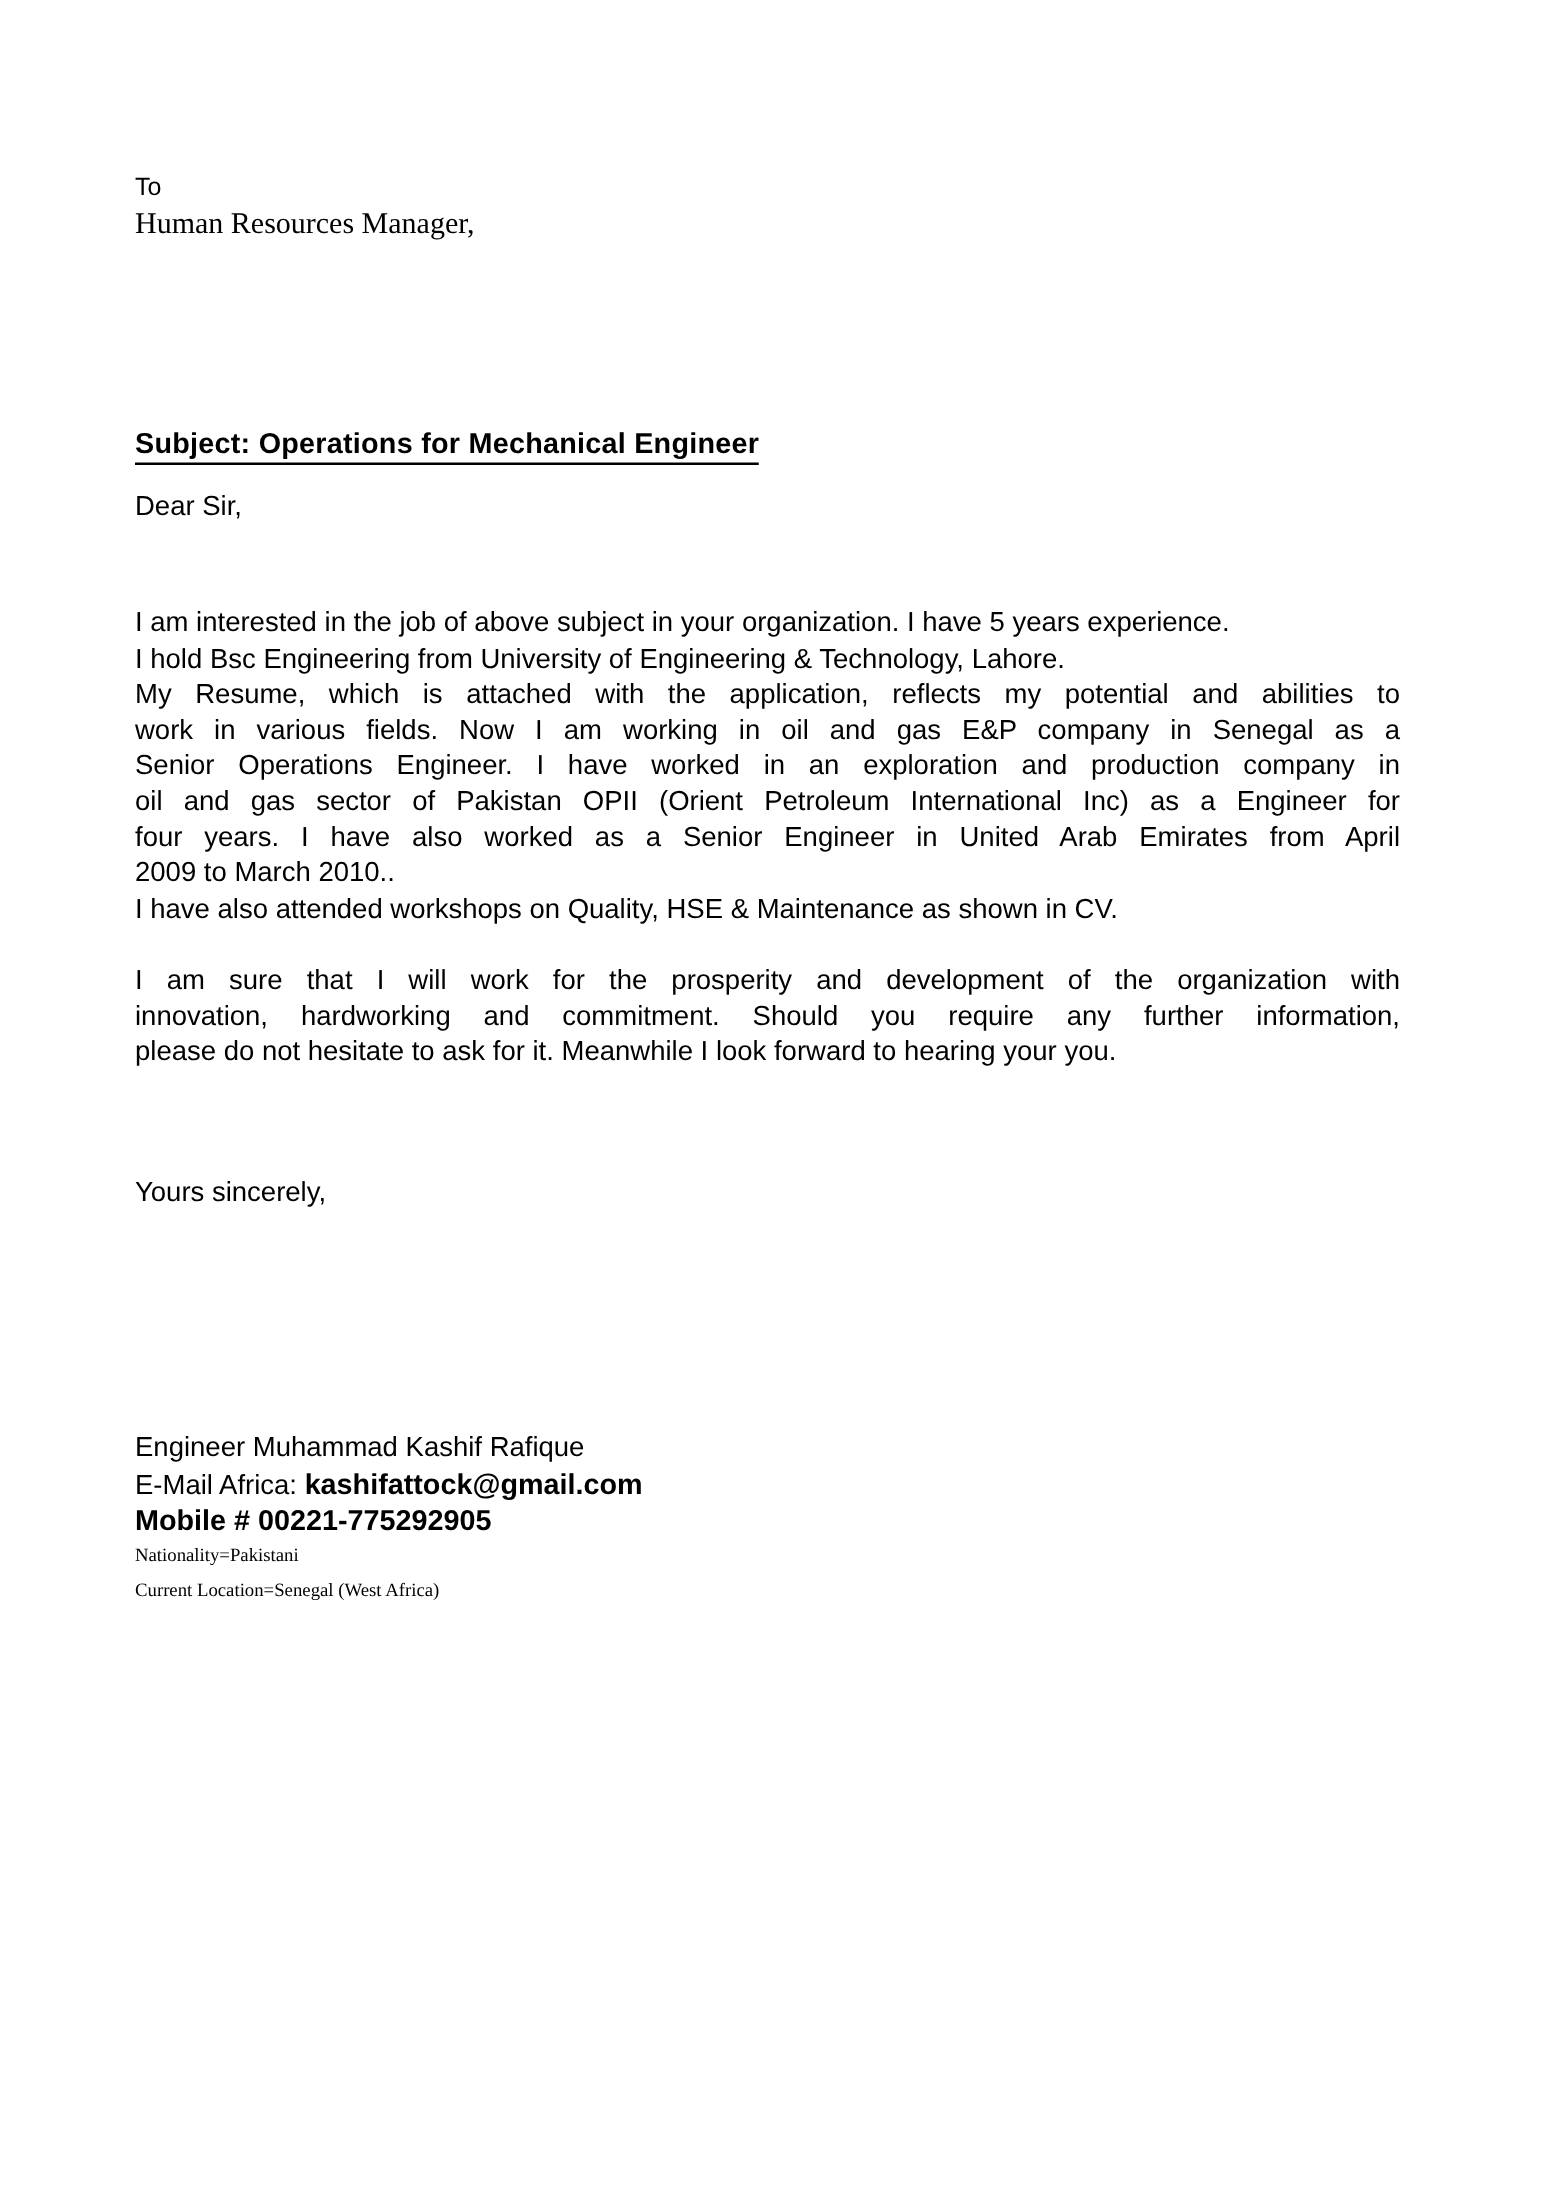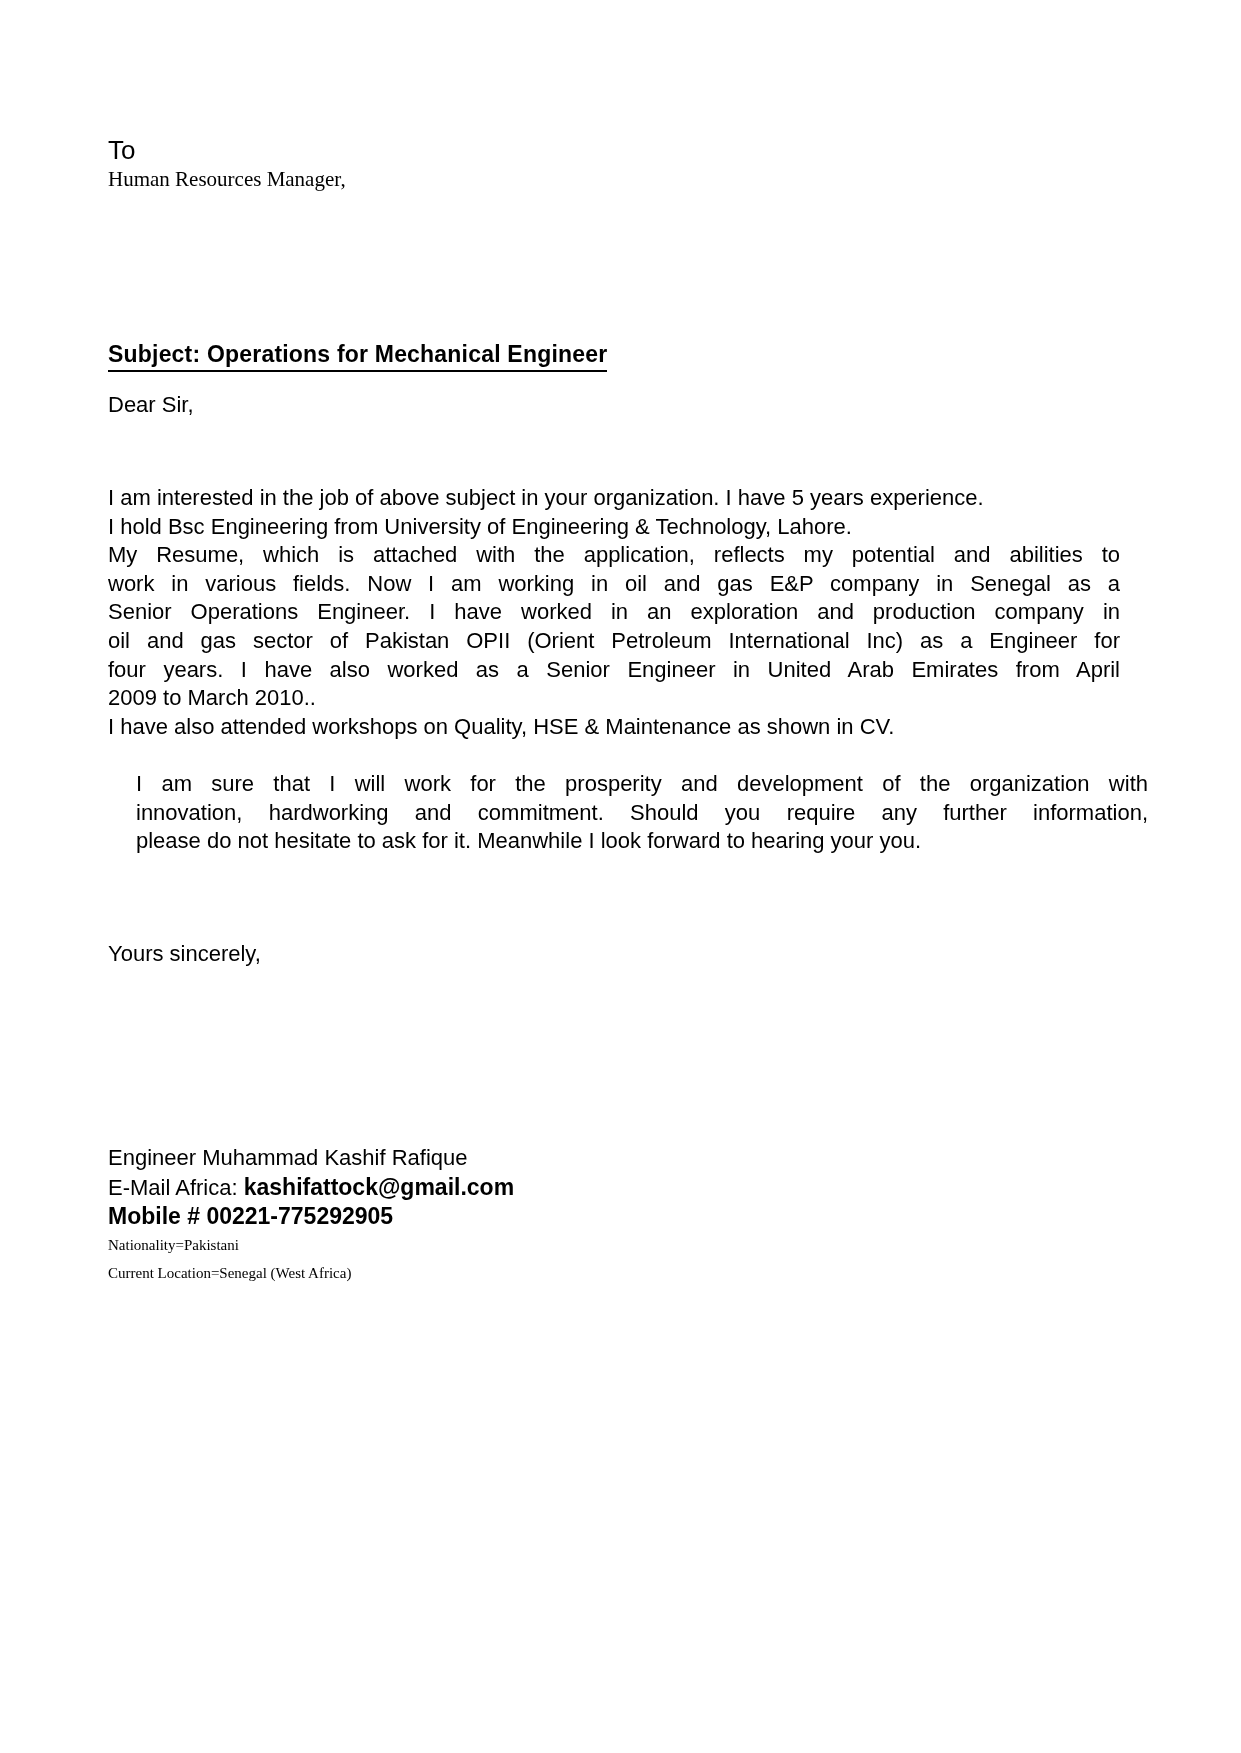--- a/index.html
+++ b/index.html
@@ -13,27 +13,27 @@
     height: 1753px;
     background: #ffffff;
     color: #000000;
     overflow: hidden;
   }
   .abs { position: absolute; left: 108px; width: 1012px; }
 
   
   .to-line {
     font-family: "Liberation Sans", sans-serif;
-    font-size: 26px;
+    font-size: 20px;
     line-height: 28px;
   }
   
   .recipient-name {
     font-family: "Liberation Serif", serif;
-    font-size: 21px;
+    font-size: 24px;
     line-height: 30px;
   }
   
   .subject {
     font-family: "Liberation Sans", sans-serif;
     font-size: 23px;
     font-weight: bold;
     letter-spacing: 0.2px;
   }
   .subject .u {
@@ -91,21 +91,21 @@
     <div class="line">I hold Bsc Engineering from University of Engineering &amp; Technology, Lahore.</div>
     <div class="line just">My Resume, which is attached with the application, reflects my potential and abilities to</div>
     <div class="line just">work in various fields. Now I am working in oil and gas E&amp;P company in Senegal as a</div>
     <div class="line just">Senior Operations Engineer. I have worked in an exploration and production company in</div>
     <div class="line just">oil and gas sector of Pakistan OPII (Orient Petroleum International Inc) as a Engineer for</div>
     <div class="line just">four years. I have also worked as a Senior Engineer in United Arab Emirates from April</div>
     <div class="line">2009 to March 2010..</div>
     <div class="line">I have also attended workshops on Quality, HSE &amp; Maintenance as shown in CV.</div>
   </div>
 
-  <div class="abs body-text" style="top: 770px; margin-left: 28px;">
+  <div class="abs body-text" style="top: 770px;">
     <div class="line just">I am sure that I will work for the prosperity and development of the organization with</div>
     <div class="line just">innovation, hardworking and commitment. Should you require any further information,</div>
     <div class="line">please do not hesitate to ask for it. Meanwhile I look forward to hearing your you.</div>
   </div>
 
   <div class="abs body-text" style="top: 940px;">Yours sincerely,</div>
 
   <div class="abs sig" style="top: 1144px;">
     <div>Engineer Muhammad Kashif Rafique</div>
     <div><span>E-Mail Africa: </span><span class="email-value">kashifattock@gmail.com</span></div>

